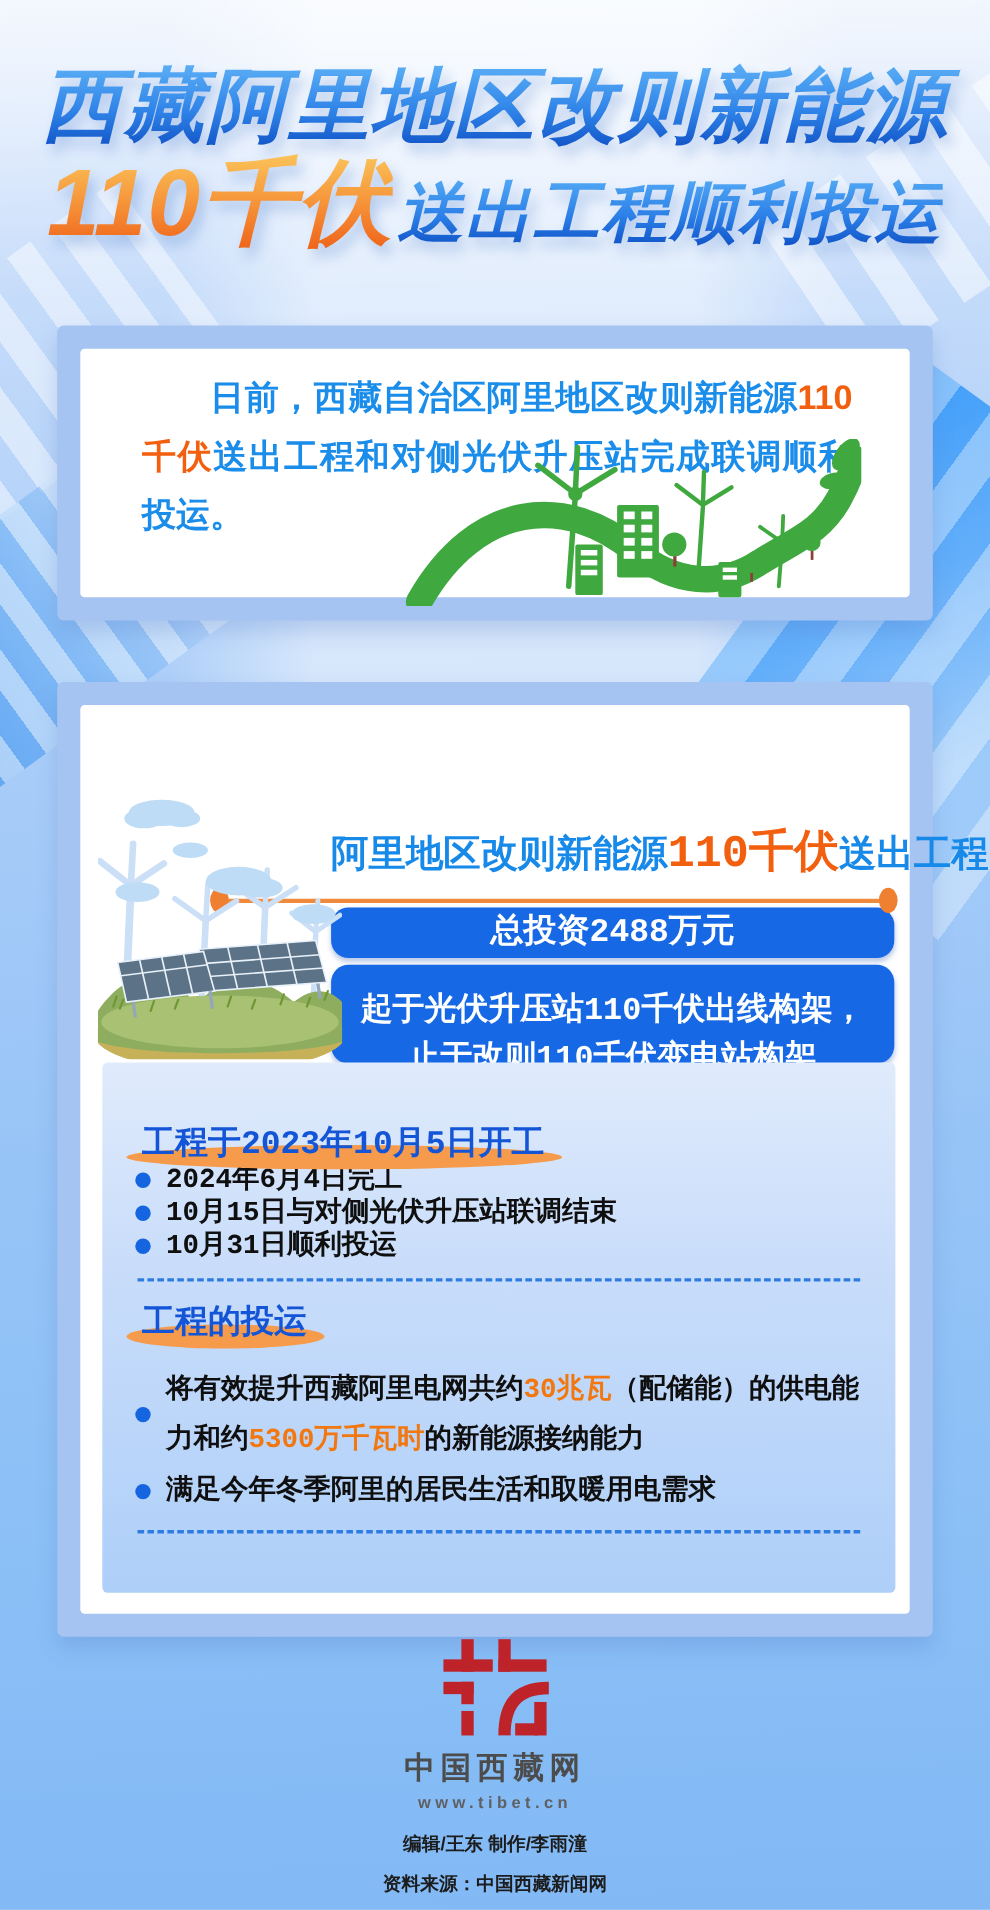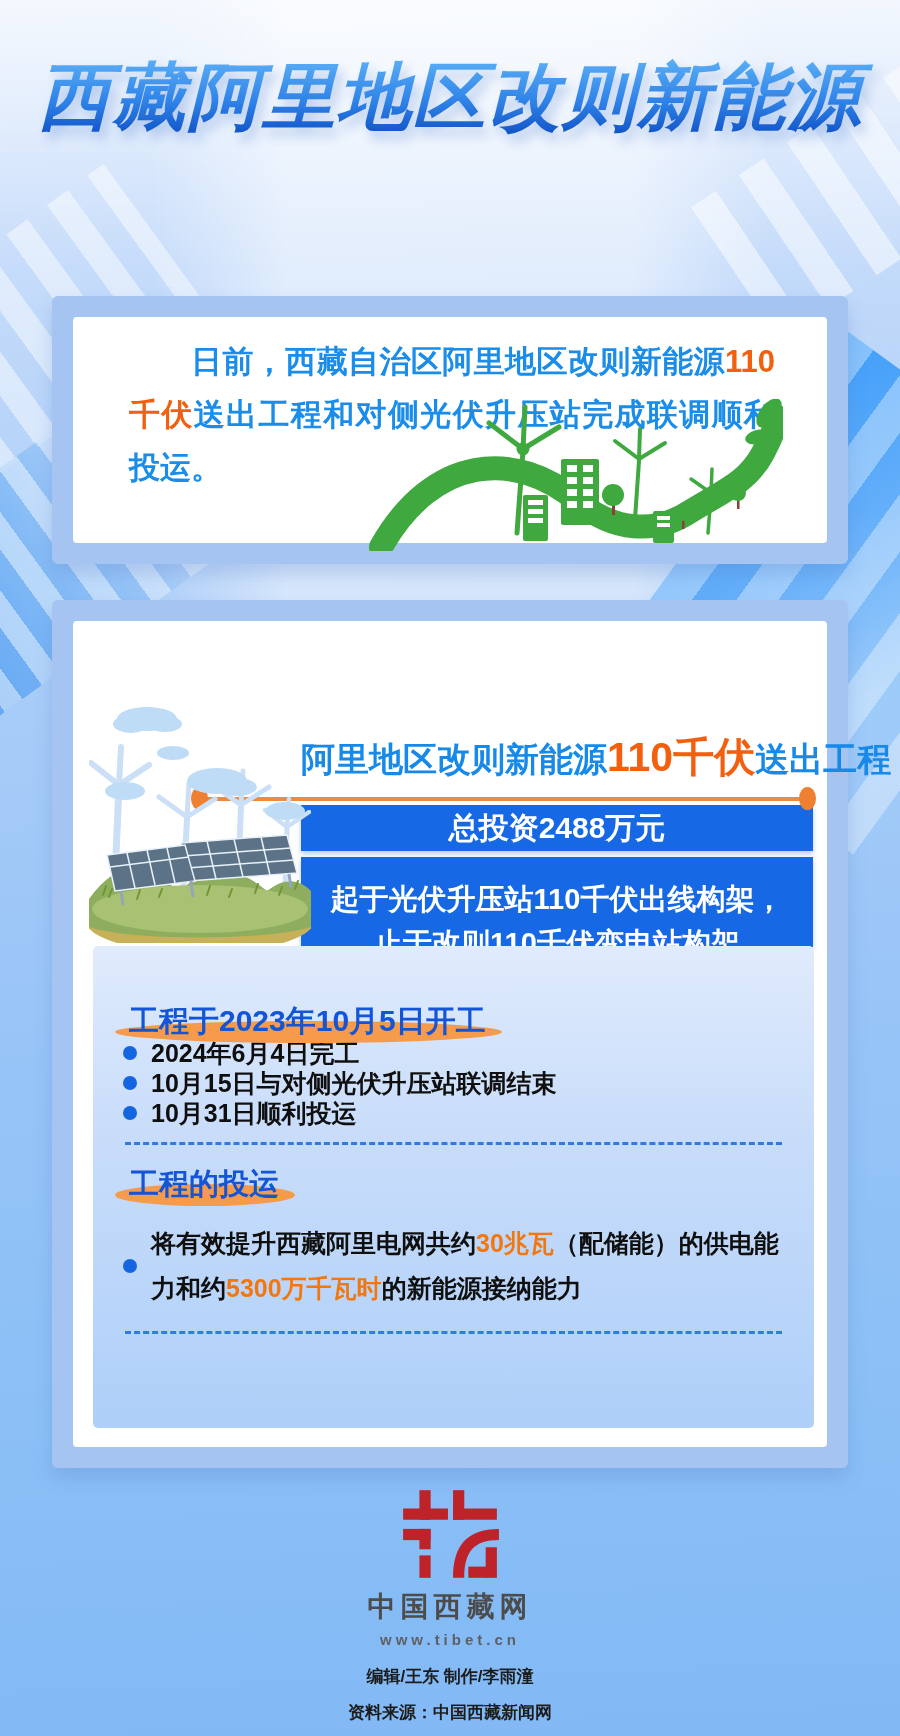--- a/index.html
+++ b/index.html
@@ -30,38 +30,38 @@
     background:linear-gradient(180deg,#fbc65c 0%,#f6953a 48%,#ee5d15 100%);
     -webkit-background-clip:text;background-clip:text;color:transparent;}
   .t-rest{font-size:60px;letter-spacing:2px;
     background:linear-gradient(180deg,#55abf5 0%,#2b7fe7 55%,#0e4fc4 100%);
     -webkit-background-clip:text;background-clip:text;color:transparent;}
 
   
   .wrap{background:#a6c4f1;border-radius:6px;box-shadow:0 10px 18px rgba(90,130,200,.28);}
   .card-white{position:absolute;inset:21px;background:#ffffff;border-radius:4px;}
   #card1-wrap{left:52px;top:296px;width:796px;height:268px;}
-  #card2-wrap{left:52px;top:600px;width:796px;height:868px;}
+  #card2-wrap{left:52px;top:620px;width:796px;height:868px;font-family:Liberation Mono, monospace;}
 
   
   .intro-text{position:absolute;left:0;top:18px;width:100%;box-sizing:border-box;padding:0 52px 0 56px;
     font-size:31px;font-weight:700;color:#1a8ce9;line-height:53px;text-indent:2em;text-align:justify;}
   .intro-text .hl{color:#f2600f;font-weight:800;}
   .eco-illu{position:absolute;right:44px;bottom:-8px;width:418px;height:152px;}
 
   
   .p-illu{position:absolute;left:16px;top:70px;width:222px;height:252px;z-index:3;}
   .p-heading{position:absolute;left:228px;top:114px;width:516px;z-index:4;text-align:center;
     font-size:34px;font-weight:800;color:#1789e8;line-height:44px;white-space:nowrap;}
   .p-heading .hl{color:#f2600f;font-size:41px;font-weight:800;}
   .p-underline{position:absolute;left:126px;top:176px;width:602px;height:4px;background:#f08a3c;border-radius:2px;z-index:1;}
   .u-dot{position:absolute;width:17px;height:23px;background:#ef8031;border-radius:50%;z-index:2;}
   #u-dot-r{left:726px;top:166px;}
   #u-dot-l{left:118px;top:166px;}
-  .badge{position:absolute;left:228px;width:512px;background:#1668e5;border-radius:0;color:#ffffff;
+  .badge{position:absolute;left:228px;width:512px;background:#1668e5;border-radius:16px;color:#ffffff;
     font-weight:800;text-align:center;box-shadow:0 3px 5px rgba(30,80,180,.3);}
   #badge-invest{top:184px;height:46px;font-size:30px;line-height:46px;}
   #badge-route{top:236px;height:90px;font-size:29px;line-height:44px;padding-top:20px;box-sizing:border-box;}
 
   .panel{position:absolute;left:20px;right:13px;top:325px;bottom:19px;border-radius:5px;
     background:linear-gradient(180deg,#e0ebfc 0%,#c9ddfa 38%,#aecff9 100%);
     box-sizing:border-box;padding:16px 30px;}
   .sec-heading{position:relative;display:inline-block;margin-left:6px;font-size:30px;font-weight:800;color:#1355d6;line-height:34px;}
   .sec-heading .txt{position:relative;z-index:2;}
   .sec-heading .ellipse{position:absolute;left:-14px;right:-16px;bottom:-5px;height:22px;background:#f59b4b;border-radius:50%;z-index:1;}
@@ -93,20 +93,24 @@
   <div class="deco" id="glow-col"></div>
   <div class="deco" id="st-left-top"></div>
   <div class="deco" id="st-left-mid"></div>
   <div class="deco" id="st-left-mid2"></div>
   <div class="deco" id="st-right-top"></div>
   <div class="deco" id="st-right-mid"></div>
   <div class="deco" id="st-right-mid2"></div>
 
   <div class="abs title-block">
     <div class="t-line1">西藏阿里地区改则新能源</div>
+    <div class="t-line2">
+      <span class="t-kv">110千伏</span>
+      <span class="t-rest">送出工程顺利投运</span>
+    </div>
   </div>
 
   <div class="abs wrap" id="card1-wrap">
     <div class="card-white">
       <div class="intro-text">
         <span>日前，西藏自治区阿里地区改则新能源</span><span class="hl">110千伏</span><span>送出工程和对侧光伏升压站完成联调顺利投运。</span>
       </div>
 
       <svg class="eco-illu" viewBox="0 0 418 152">
         <g fill="none" stroke="#3fa93f" stroke-linecap="round">
@@ -270,20 +274,24 @@
           <span class="txt">工程的投运</span>
         </div>
 
         <div class="b-row multi">
           <span class="dot"></span>
           <span>
             <span>将有效提升西藏阿里电网共约</span><span class="hl">30兆瓦</span><span>（配储能）的供电能力和约</span><span class="hl">5300万千瓦时</span><span>的新能源接纳能力</span>
           </span>
         </div>
 
+        <div class="b-row" id="op-item2">
+          <span class="dot"></span>
+          <span>满足今年冬季阿里的居民生活和取暖用电需求</span>
+        </div>
 
         <div class="dashed" id="dash2"></div>
       </div>
     </div>
   </div>
 
   <div class="abs footer">
     <svg class="logo" viewBox="0 0 104 86">
       <g fill="#be2329">
         <rect x="22" y="0" width="11" height="29"></rect>

